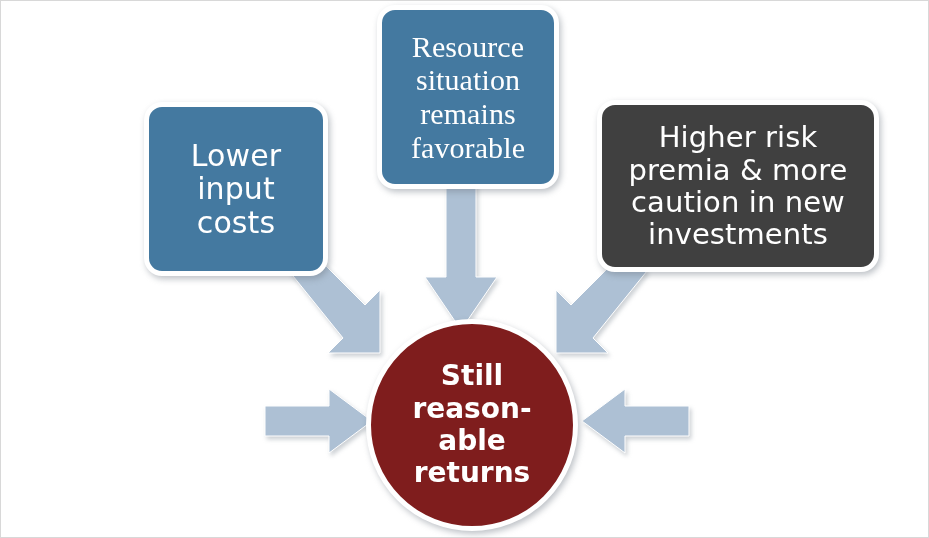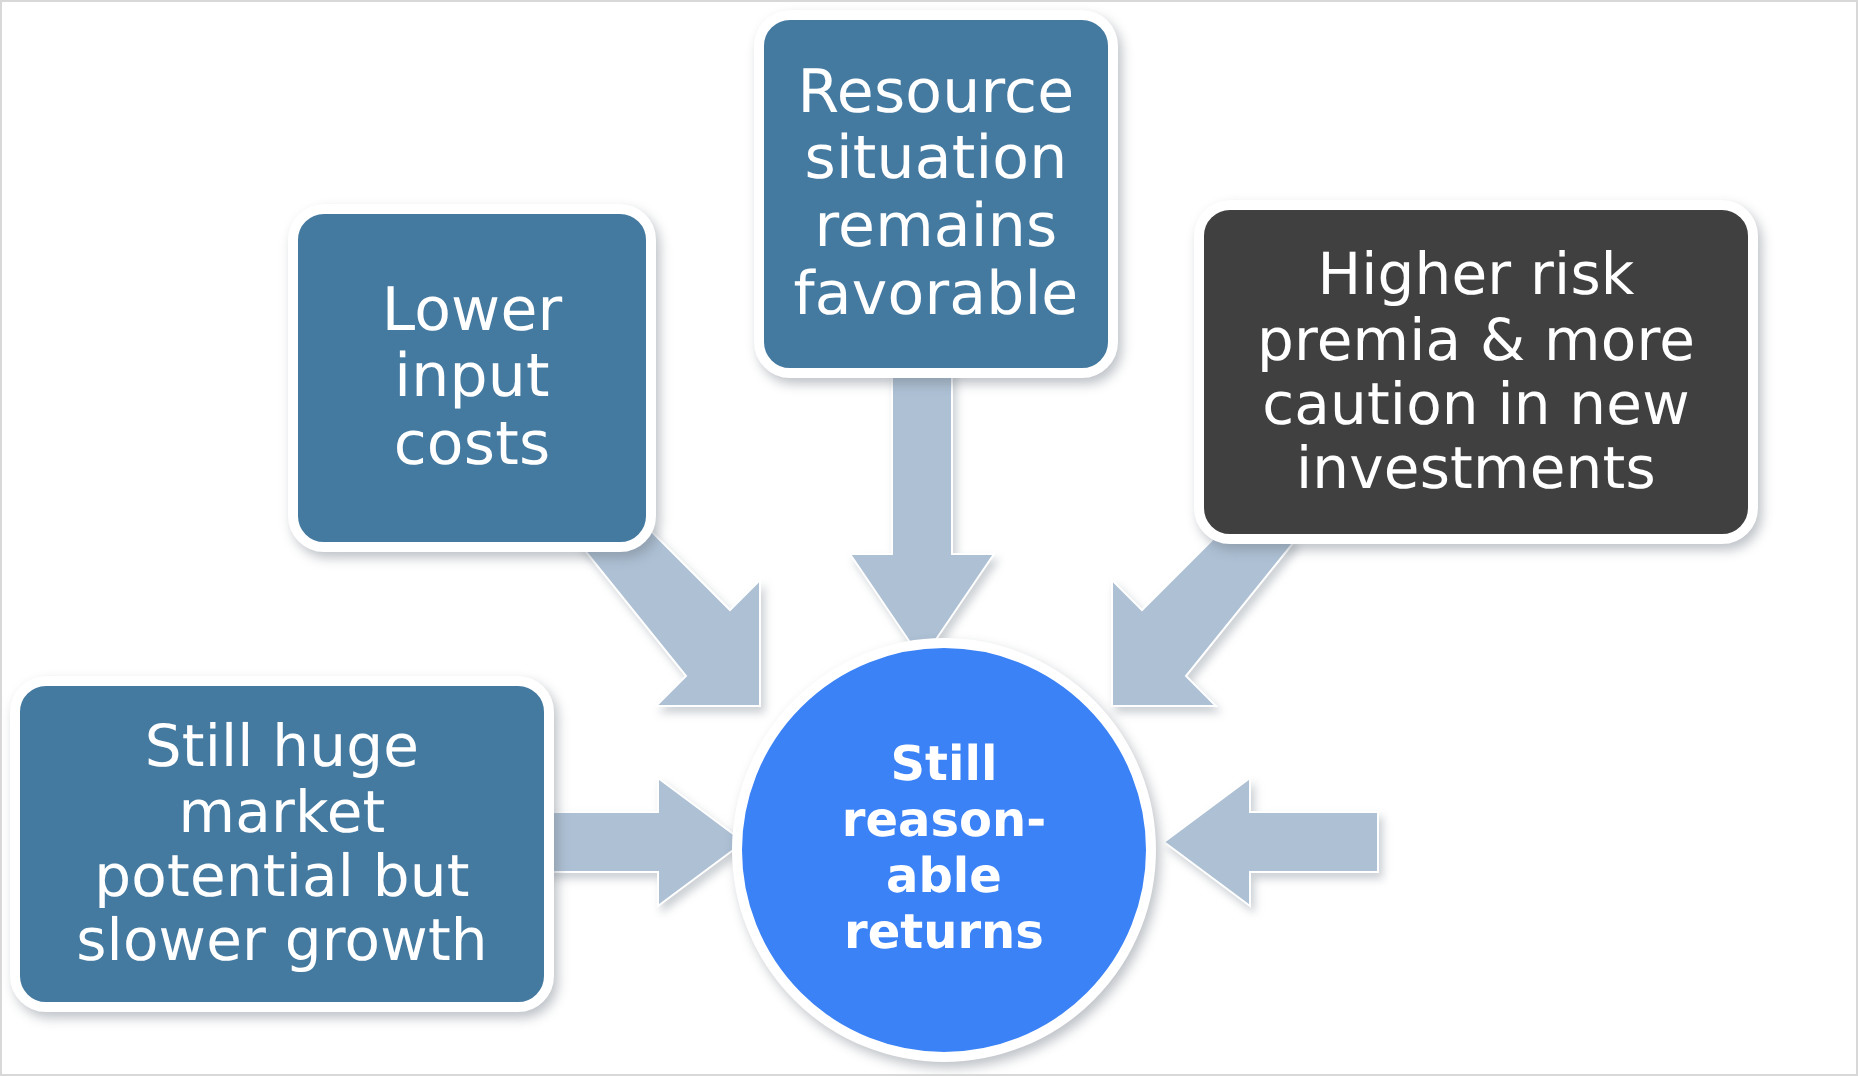--- a/index.html
+++ b/index.html
@@ -36,44 +36,44 @@
     letter-spacing: 0.1px;
     filter: drop-shadow(2px 3px 3px rgba(110,120,130,0.45));
     z-index: 3;
   }
   .node .label { display: block; padding: 0 6px; white-space: pre-line; }
 
   .node.blue   { background: #4479a0; }
   .node.yellow { background: #404040; }
 
   
-  #node-resource { left: 376px; top:   4px; width: 182px; height: 184px; font-size: 30px; }
+  #node-resource { left: 376px; top:   4px; width: 182px; height: 184px; font-size: 30px; font-family: Liberation Serif, serif; }
   #node-lower    { left: 143px; top: 101px; width: 184px; height: 174px; font-size: 30px; }
   #node-risk     { left: 596px; top:  99px; width: 282px; height: 172px; font-size: 29px; }
   #node-market   { left:   4px; top: 337px; width: 272px; height: 168px; font-size: 29px; }
   #node-selective{ left: 677px; top: 336px; width: 248px; height: 170px; font-size: 29px; }
 
   
   #node-center {
     position: absolute;
     left: 365px;
     top: 318px;
     width: 212px;
     height: 212px;
     border-radius: 50%;
-    background: #3b82f6;
+    background: #7f1d1d;
     border: 5px solid #ffffff;
     box-sizing: border-box;
     display: flex;
     align-items: center;
     justify-content: center;
     text-align: center;
     color: #ffffff;
     font-weight: bold;
-    font-size: 24px;
+    font-size: 28px;
     line-height: 1.16;
     filter: drop-shadow(2px 3px 3px rgba(110,120,130,0.45));
     z-index: 4;
   }
   #node-center .label { white-space: pre-line; }
 
   
   .arrow {
     position: absolute;
     z-index: 1;
@@ -136,26 +136,20 @@
 costs</span>
   </div>
 
   <div class="node yellow" id="node-risk">
     <span class="label">Higher risk
 premia &amp; more
 caution in new
 investments</span>
   </div>
 
-  <div class="node blue" id="node-market">
-    <span class="label">Still huge
-market
-potential but
-slower growth</span>
-  </div>
 
 
   <div id="node-center">
     <span class="label">Still
 reason-
 able
 returns</span>
   </div>
 
 </div>

